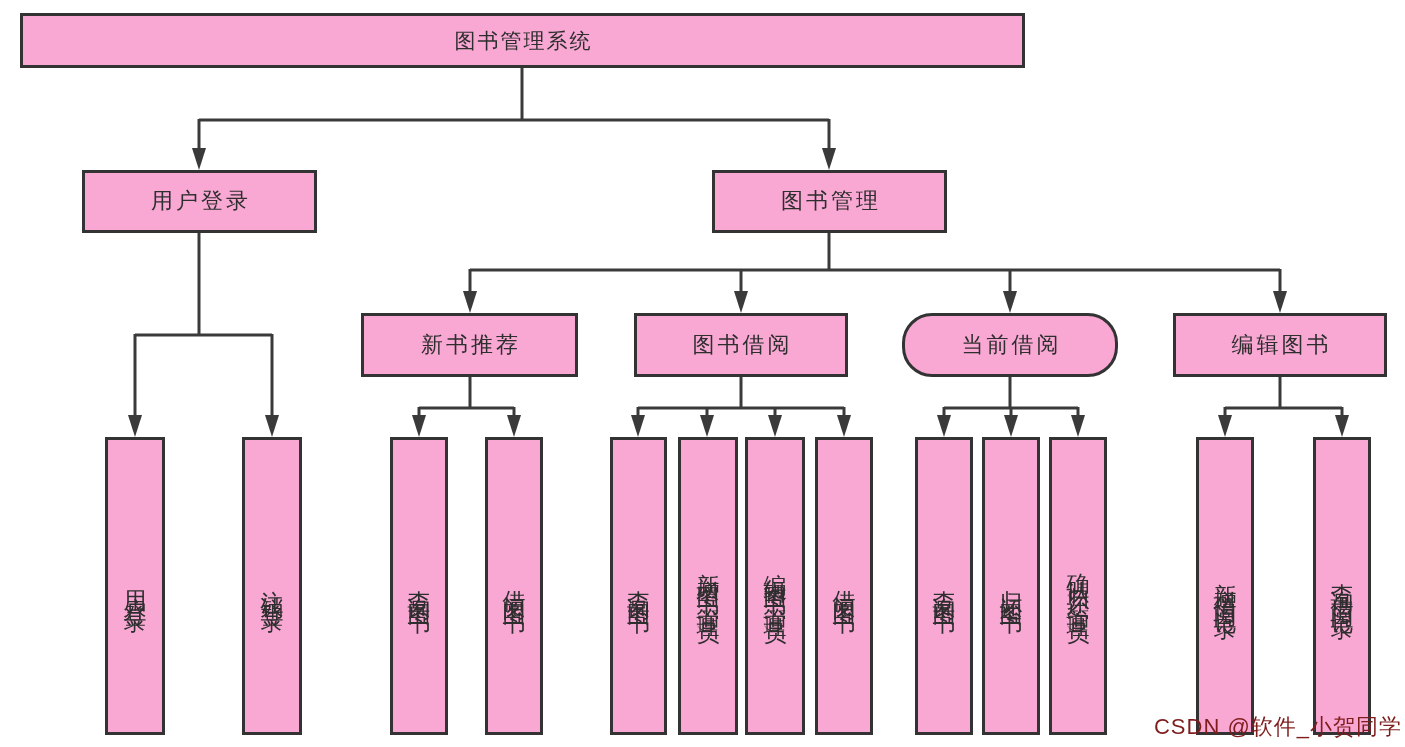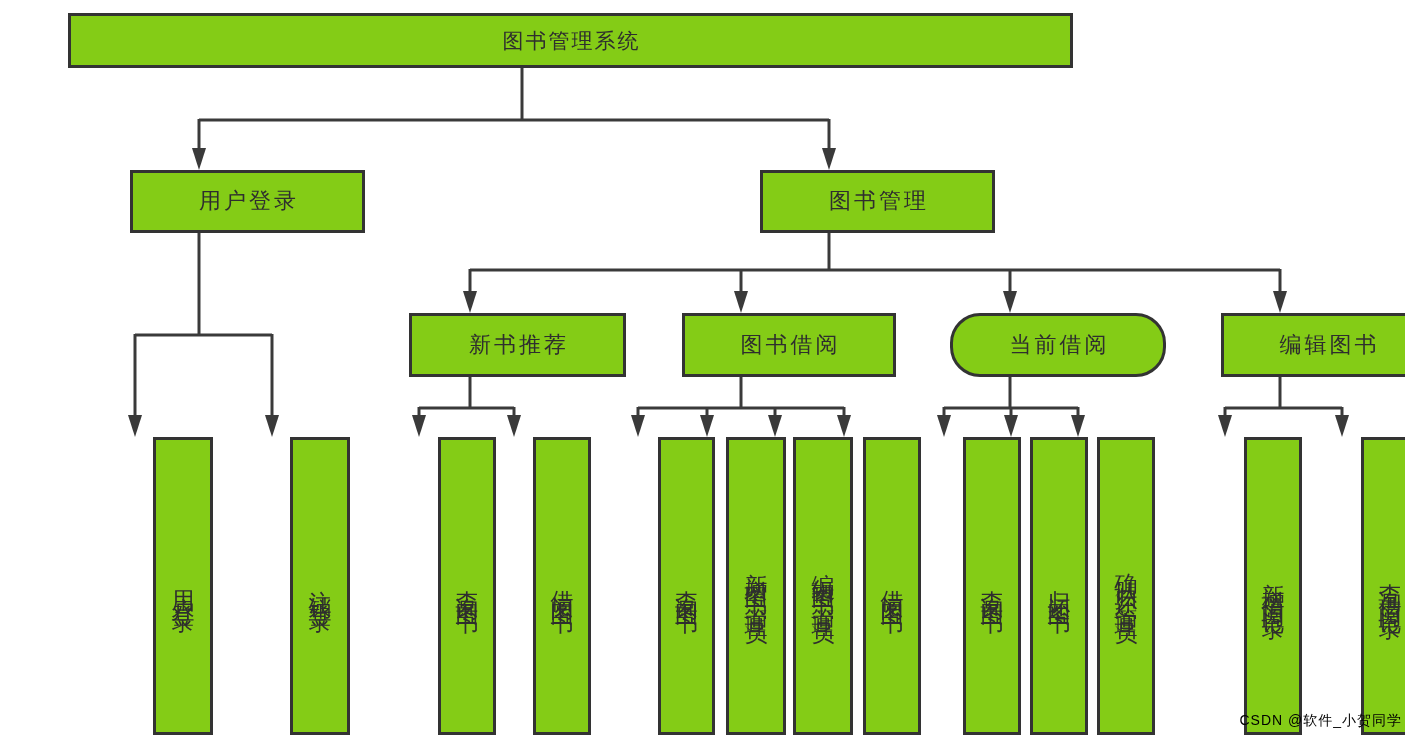--- a/index.html
+++ b/index.html
@@ -7,28 +7,27 @@
     position:relative;
     width:1405px;height:747px;
     background:#fff;
     font-family:"Liberation Sans","DejaVu Sans",sans-serif;
     overflow:hidden;
   }
   #connectors{position:absolute;left:0;top:0;z-index:1;}
   .node{
     position:absolute;
     box-sizing:border-box;
-    background:#84cc16;
+    background:#f9a8d4;
     border:3px solid #333333;
     display:flex;
     align-items:center;
     justify-content:center;
     z-index:2;
     color:#2e2e2e;
-    margin-left:48px;
   }
   .hlabel{
     font-size:22px;
     letter-spacing:3px;
     padding-left:3px;
     white-space:nowrap;
     line-height:1.2;
   }
   .root-label{
     font-size:21px;
@@ -41,22 +40,22 @@
     font-size:23px;
     letter-spacing:7px;
     line-height:1;
     white-space:nowrap;
   }
   #watermark{
     position:absolute;
     right:3px;
     top:712px;
     z-index:3;
-    font-size:14px;
-    color:#000000;
+    font-size:22px;
+    color:#7f1d1d;
     letter-spacing:1px;
     white-space:nowrap;
   }
 </style>
 </head>
 <body>
 
 <div id="stage">
 
   <svg id="connectors" width="1405" height="747" viewBox="0 0 1405 747">

